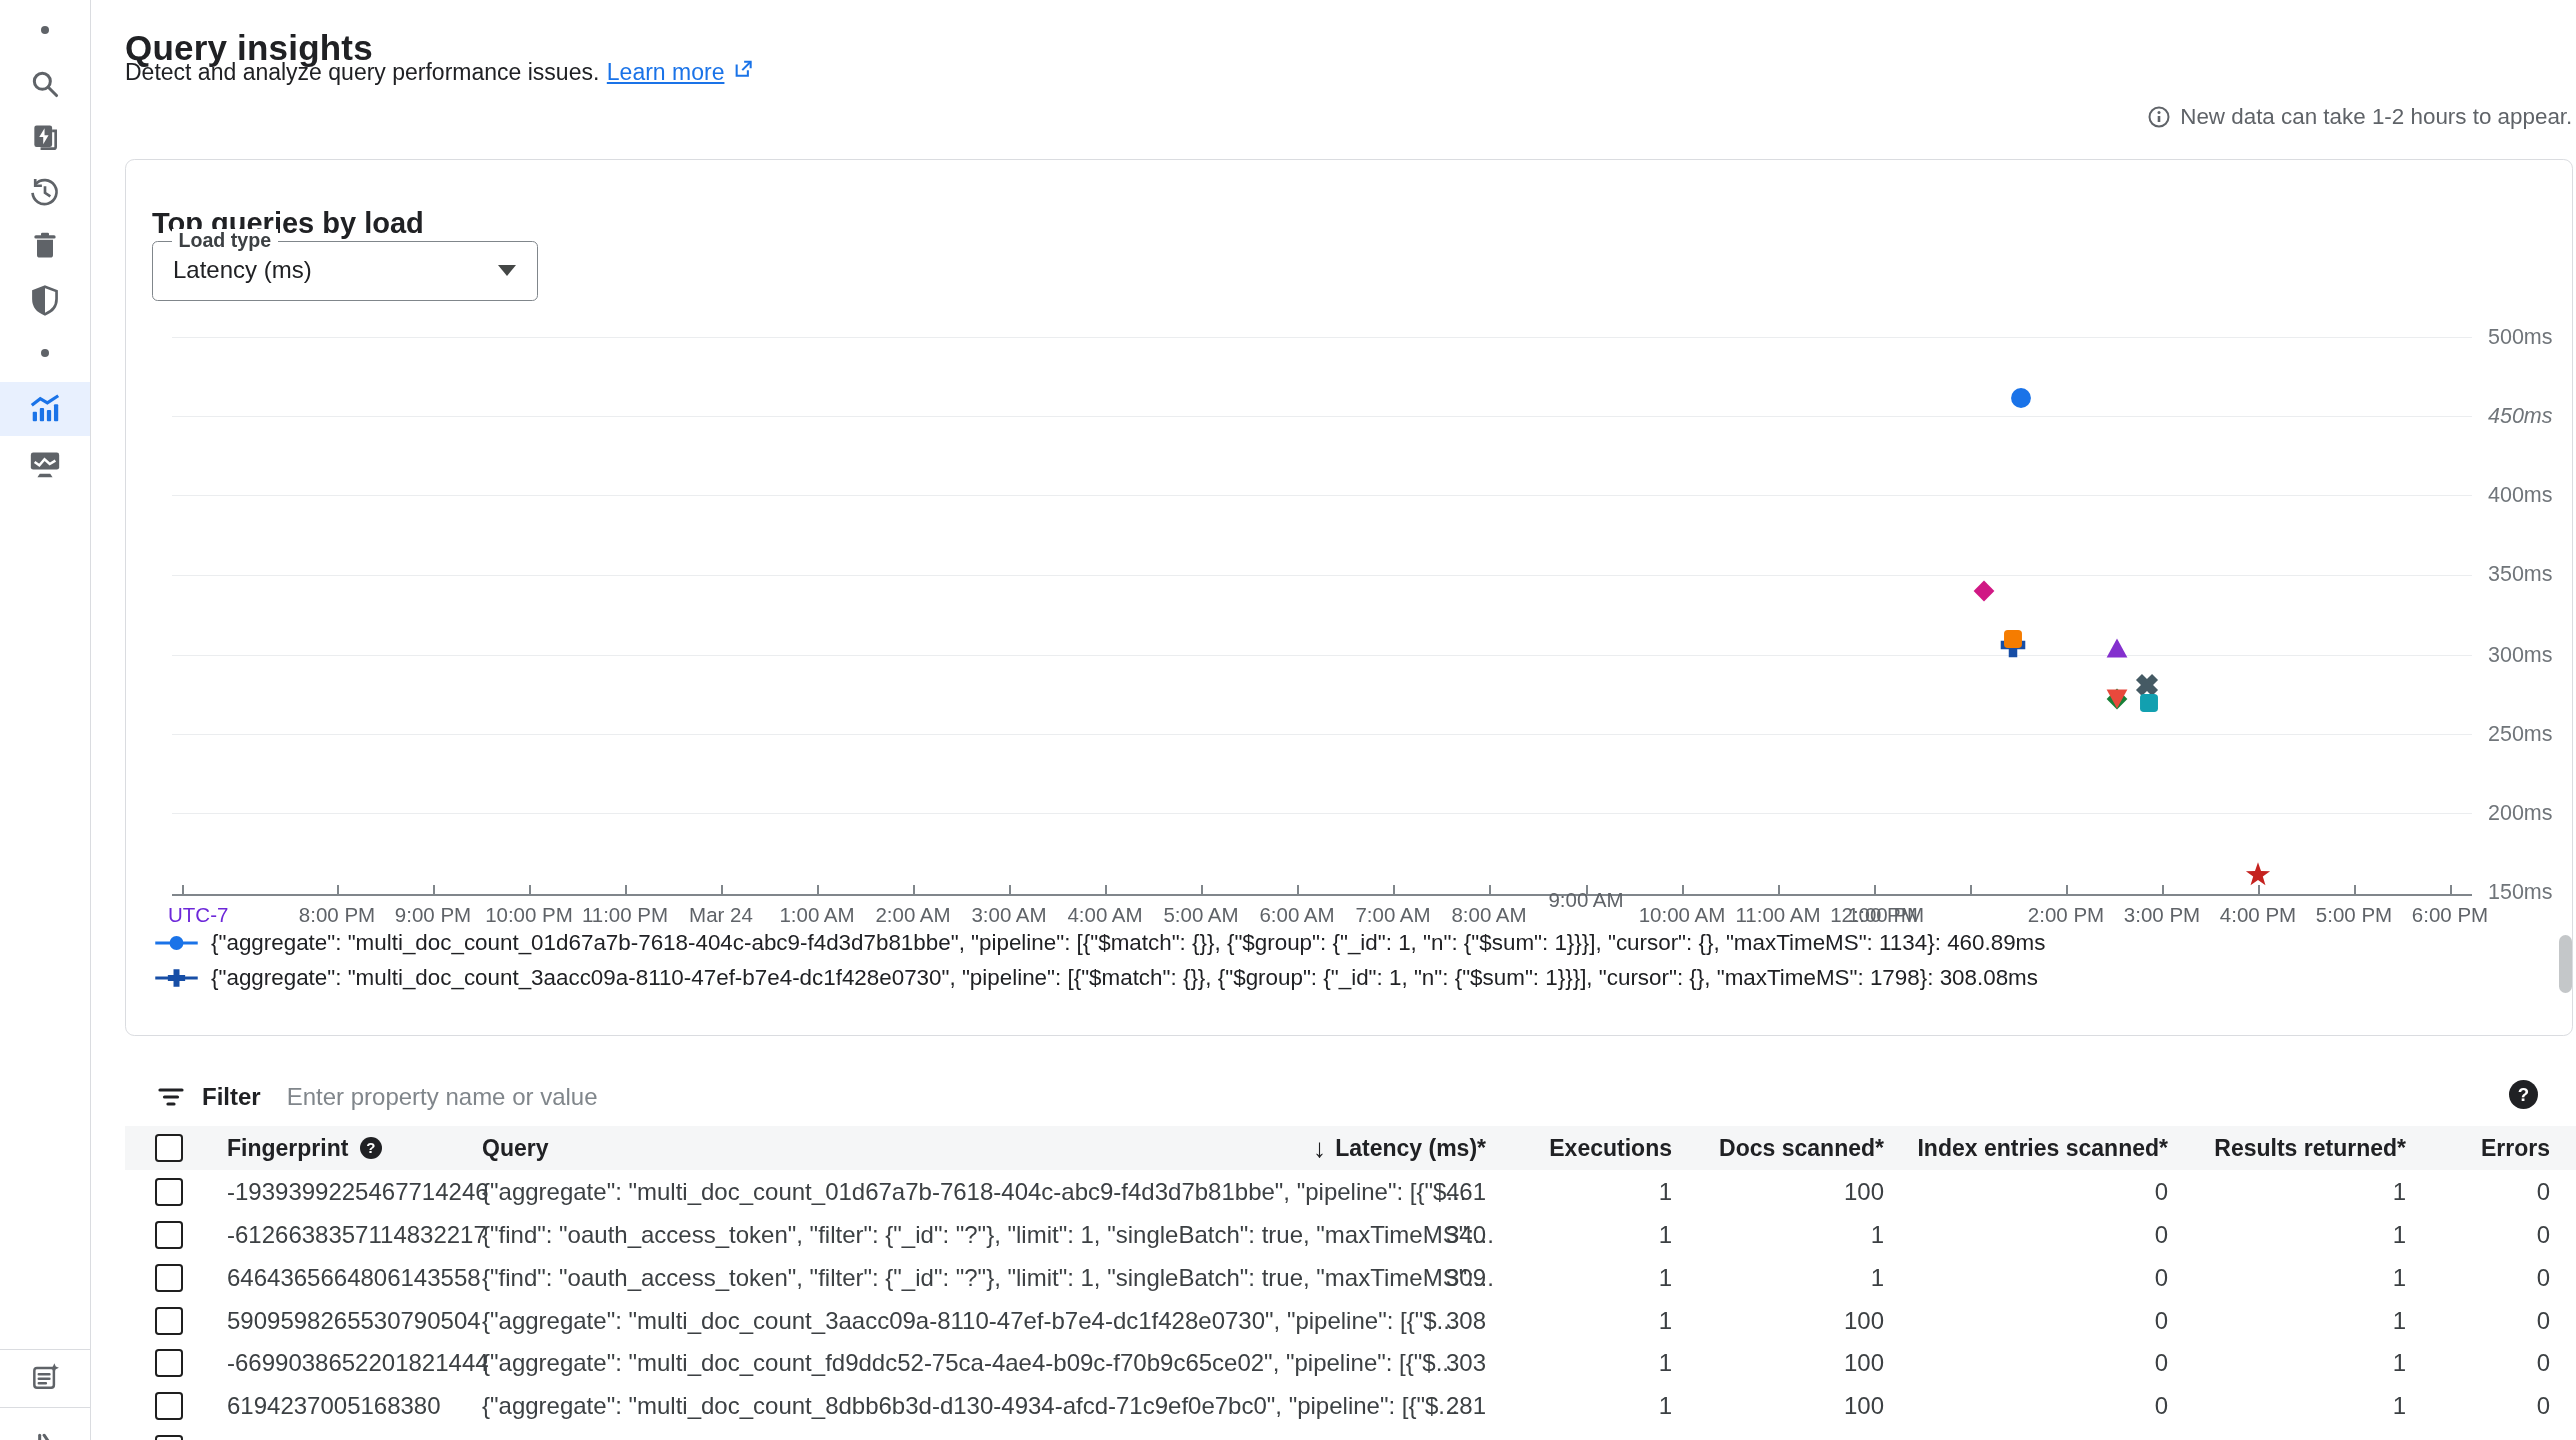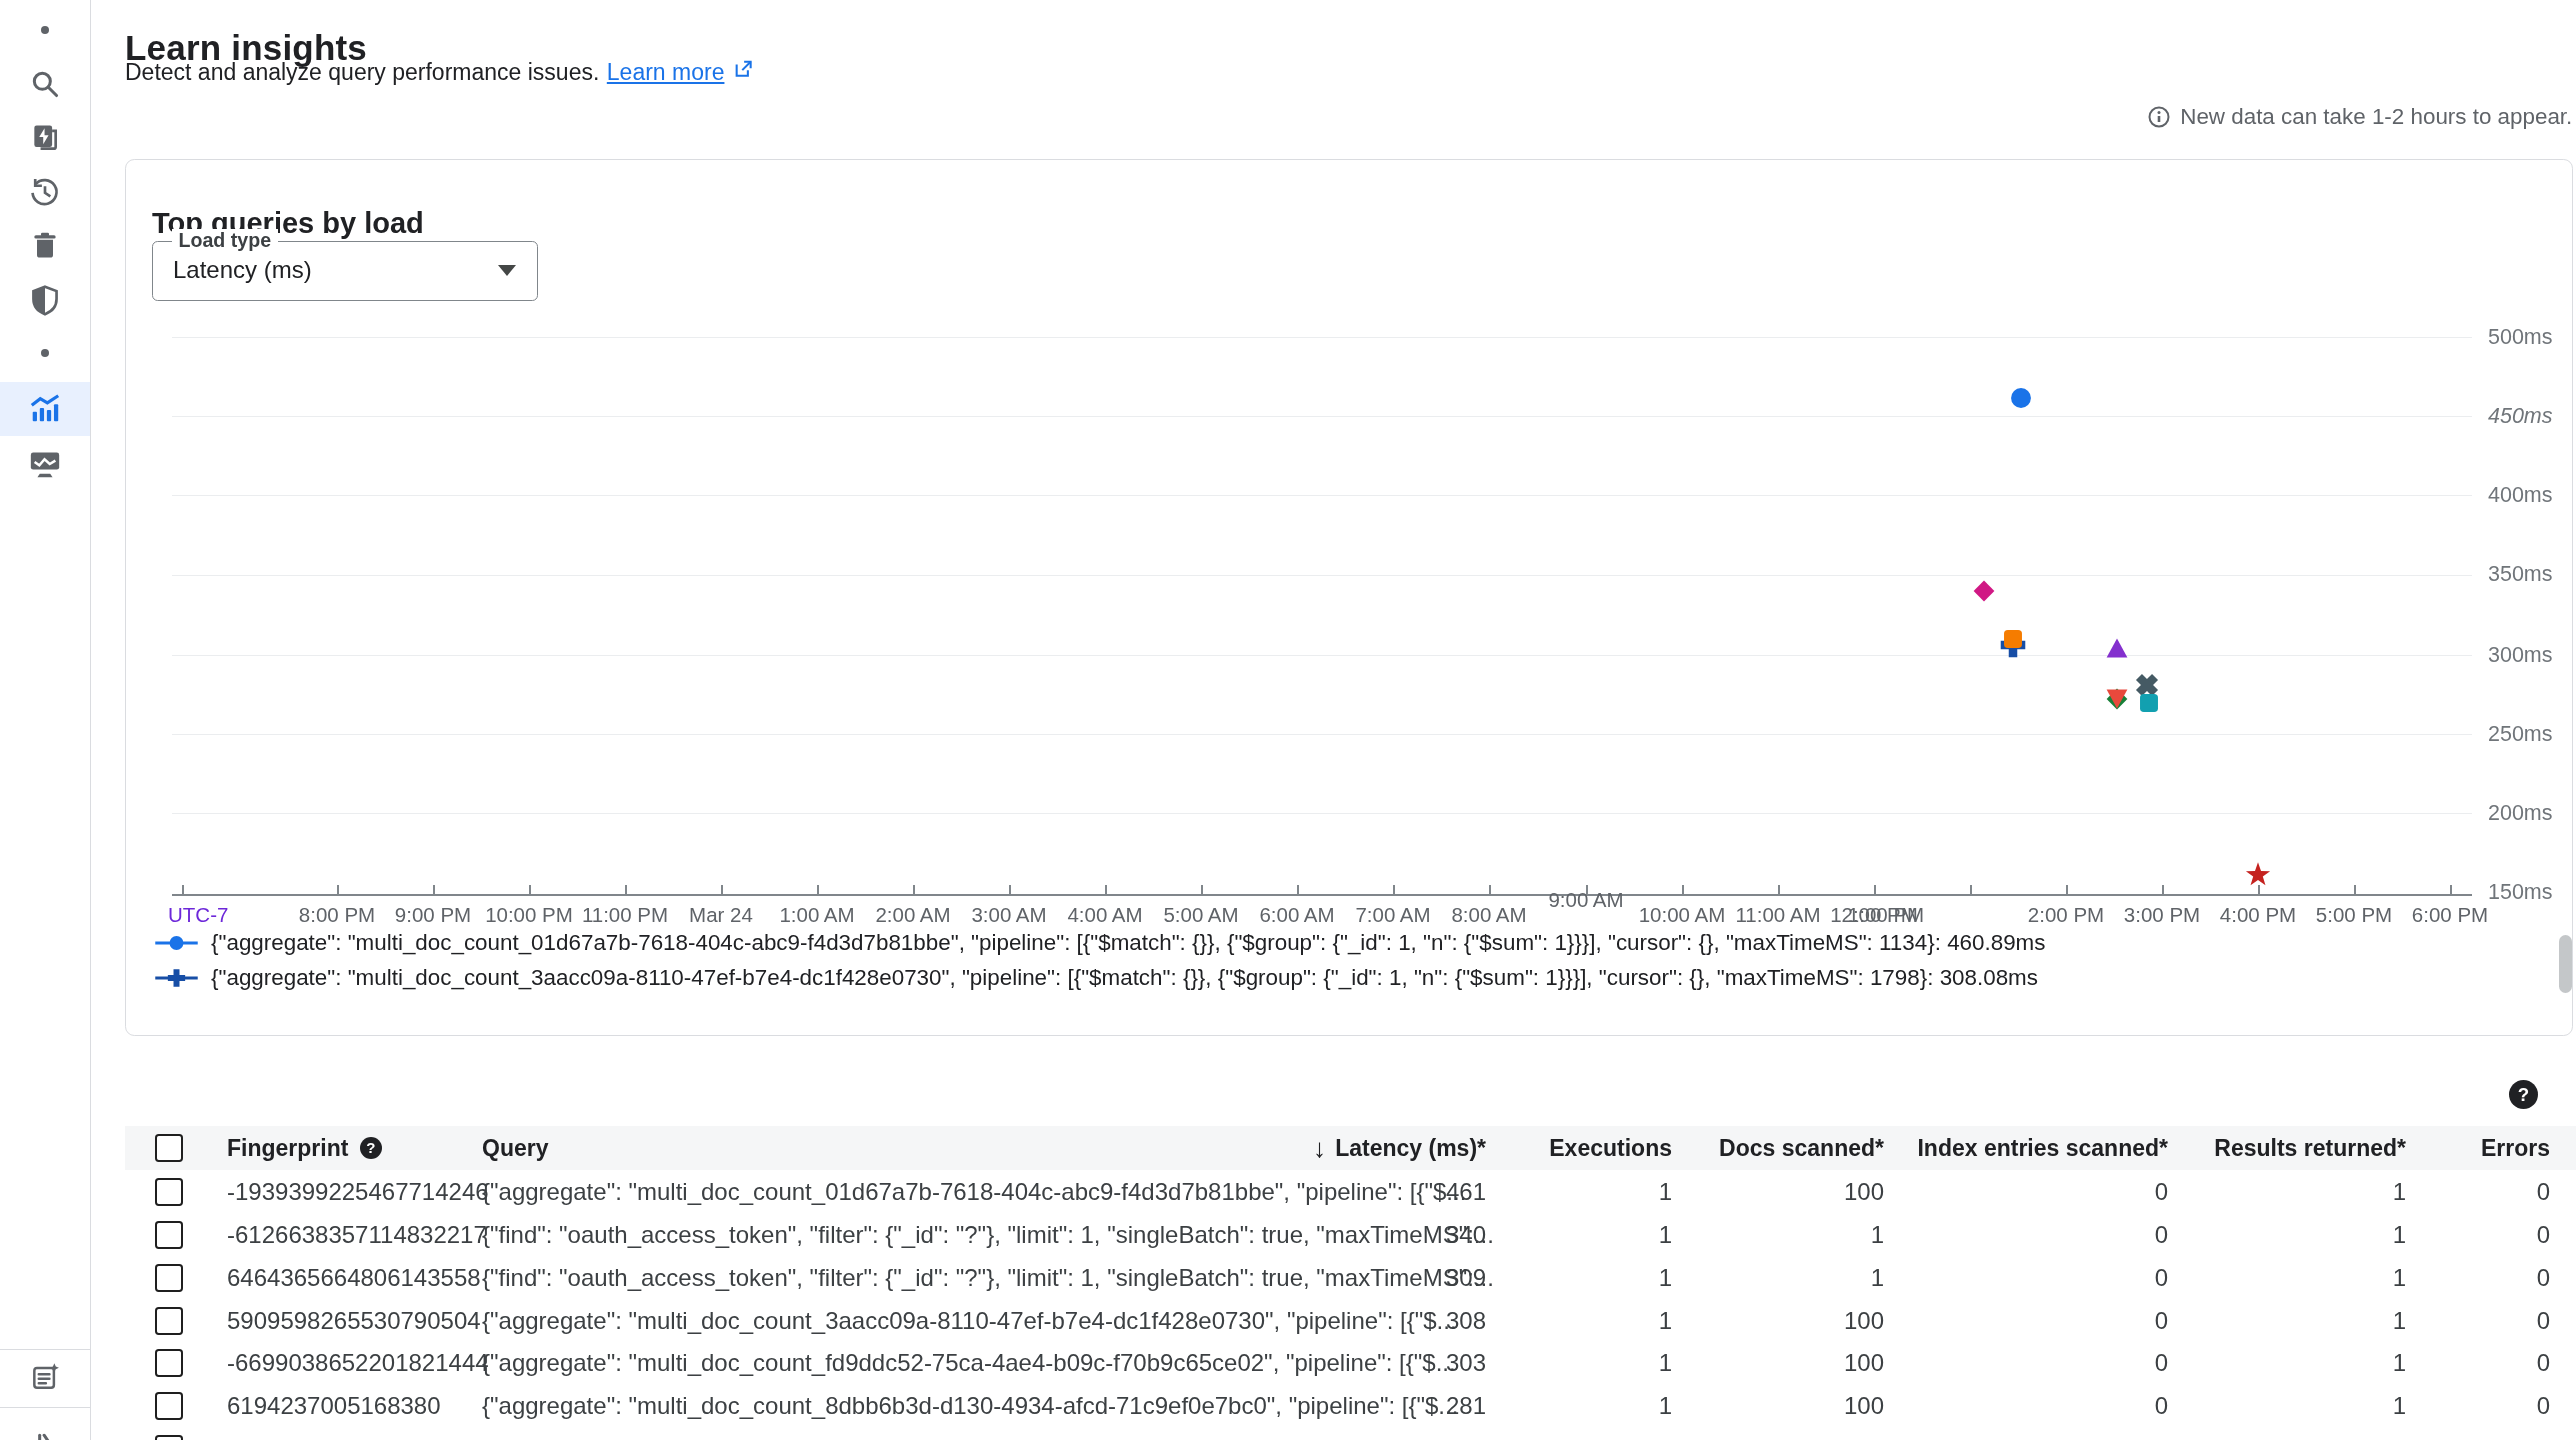--- a/index.html
+++ b/index.html
@@ -155,21 +155,21 @@
       <div class="sb-item" style="top: 1410px;">
         <span style="display: flex;">
           <svg width="32" height="32" viewBox="0 0 36 36" stroke="#5f6368" stroke-width="3.4" fill="none" stroke-linecap="round">
             <path d="M12 30 V16"></path>
             <path d="M17 16 l11 16"></path>
           </svg>
         </span>
       </div>
     </nav>
 
-  <h1 class="abs" id="page-title">Learn insights</h1>
+  <h1 class="abs" id="page-title">Query insights</h1>
   <div class="abs" id="subtitle">
     <span>Detect and analyze query performance issues.</span>
     <span id="learn-more">Learn more</span>
     <span>
       <svg width="22.4" height="22.4" viewBox="0 0 24 24" fill="none" stroke="#1a73e8" stroke-width="2.2">
           <path d="M5 7 v12 h12 v-6"></path>
           <path d="M13 4 h7 v7"></path>
           <path d="M20 4 L11 13"></path>
         </svg>
     </span>
@@ -328,20 +328,31 @@
             <line x1="0" y1="13" x2="46" y2="13" stroke="#174ea6" stroke-width="3.5"></line>
             <g transform="translate(23,13) scale(0.72)">
               <path d="M-4.5,-13 h9 v8.5 h8.5 v9 h-8.5 v8.5 h-9 v-8.5 h-8.5 v-9 h8.5 Z" fill="#174ea6"></path>
             </g>
           </svg>
         </span>
         <span class="legend-text">{"aggregate": "multi_doc_count_3aacc09a-8110-47ef-b7e4-dc1f428e0730", "pipeline": [{"$match": {}}, {"$group": {"_id": 1, "n": {"$sum": 1}}}], "cursor": {}, "maxTimeMS": 1798}:  308.08ms</span>
       </div>
     </div>
 
+  <div class="abs" id="filter-row">
+    <span style="display:flex;">
+      <svg width="28" height="28" viewBox="0 0 28 28" stroke="#202124" stroke-width="3.2" stroke-linecap="round" fill="none">
+          <path d="M3 7 h22"></path>
+          <path d="M7.5 14 h13"></path>
+          <path d="M11 21 h6"></path>
+        </svg>
+    </span>
+    <span id="filter-label">Filter</span>
+    <input class="filter-input" placeholder="Enter property name or value" style="">
+  </div>
   <div class="abs help-badge" id="filter-help">?</div>
 
   <div class="abs" id="table">
       <div class="thead">
         <div class="checkbox"></div>
         <div class="cell head" style="left: 102px; text-align: center;">
           <span>Fingerprint</span>
           <span class="help-badge fp-help">?</span>
         </div>
         <div class="cell head" style="left: 357px;">

